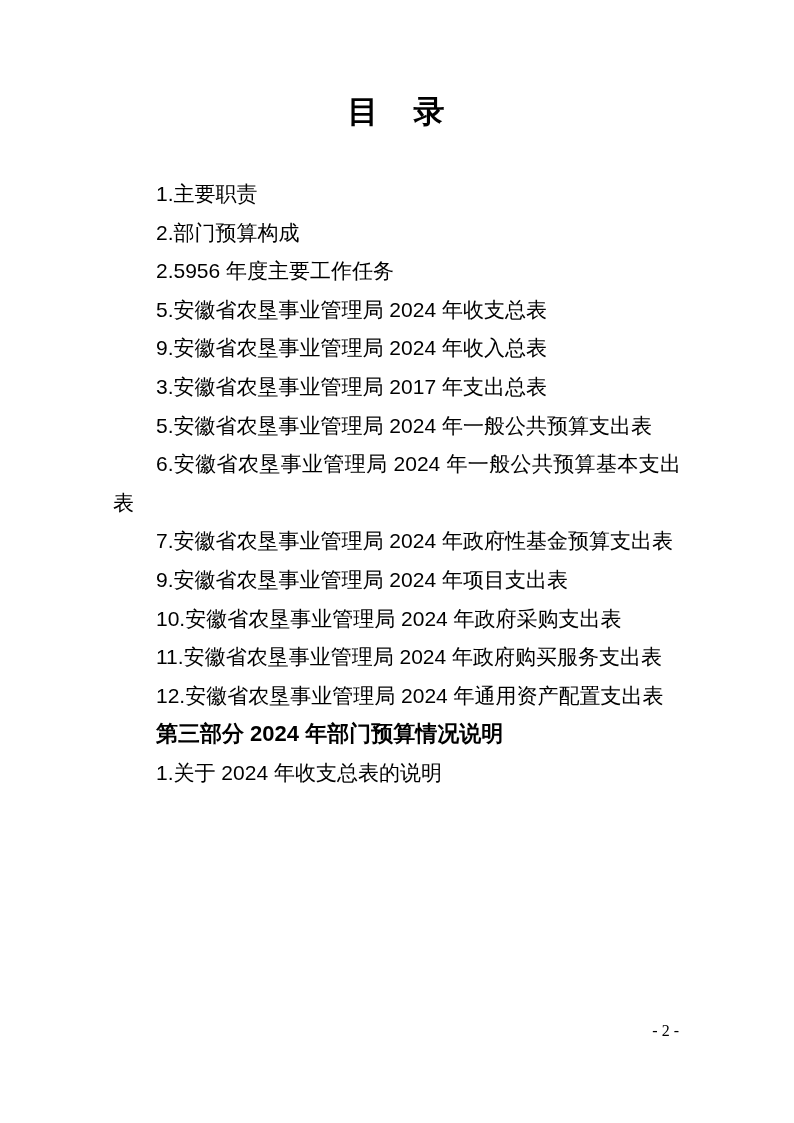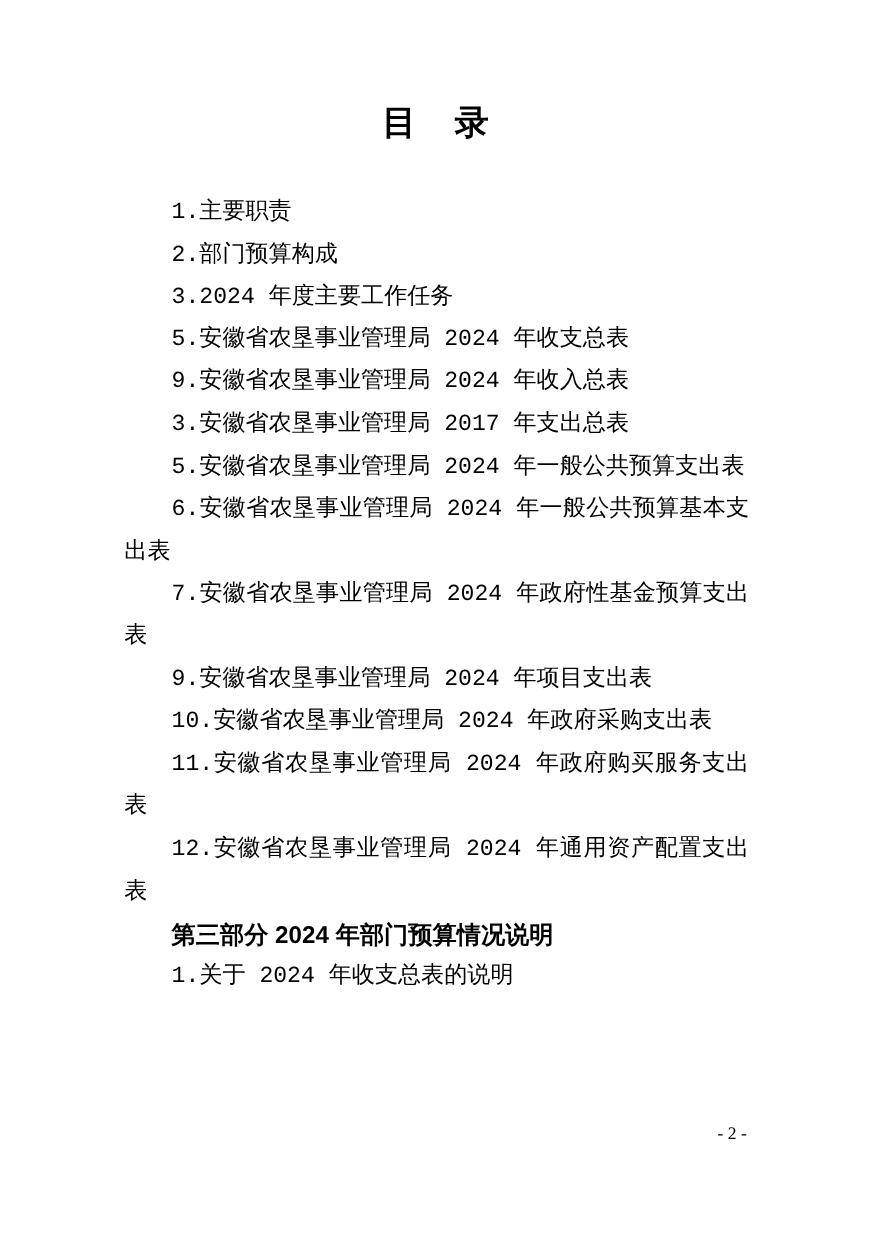--- a/index.html
+++ b/index.html
@@ -42,21 +42,21 @@
     margin: 0;
     padding: 0;
     text-indent: 43px;
   }
   .toc-heading {
     font-family: "Liberation Sans", sans-serif;
     font-weight: 600;
     font-size: 22px;
   }
   .toc-item {
-    font-family: Liberation Mono, monospace;
+    font-family: Liberation Sans, sans-serif;
     font-weight: 400;
   }
   .page-number {
     position: absolute;
     top: 1022px;
     right: 115px;
     font-family: "Liberation Serif", serif;
     font-size: 16px;
     color: #000000;
   }
@@ -64,21 +64,21 @@
 </head>
 <body>
 
 <div class="page">
 
   <div class="doc-title">目　录</div>
 
   <div class="toc">
     <p class="toc-item">1.主要职责</p>
     <p class="toc-item">2.部门预算构成</p>
-    <p class="toc-item">3.2024 年度主要工作任务</p>
+    <p class="toc-item">2.5956 年度主要工作任务</p>
     <p class="toc-item">5.安徽省农垦事业管理局 2024 年收支总表</p>
     <p class="toc-item">9.安徽省农垦事业管理局 2024 年收入总表</p>
     <p class="toc-item">3.安徽省农垦事业管理局 2017 年支出总表</p>
     <p class="toc-item">5.安徽省农垦事业管理局 2024 年一般公共预算支出表</p>
     <p class="toc-item">6.安徽省农垦事业管理局 2024 年一般公共预算基本支出表</p>
     <p class="toc-item">7.安徽省农垦事业管理局 2024 年政府性基金预算支出表</p>
     <p class="toc-item">9.安徽省农垦事业管理局 2024 年项目支出表</p>
     <p class="toc-item">10.安徽省农垦事业管理局 2024 年政府采购支出表</p>
     <p class="toc-item">11.安徽省农垦事业管理局 2024 年政府购买服务支出表</p>
     <p class="toc-item">12.安徽省农垦事业管理局 2024 年通用资产配置支出表</p>

